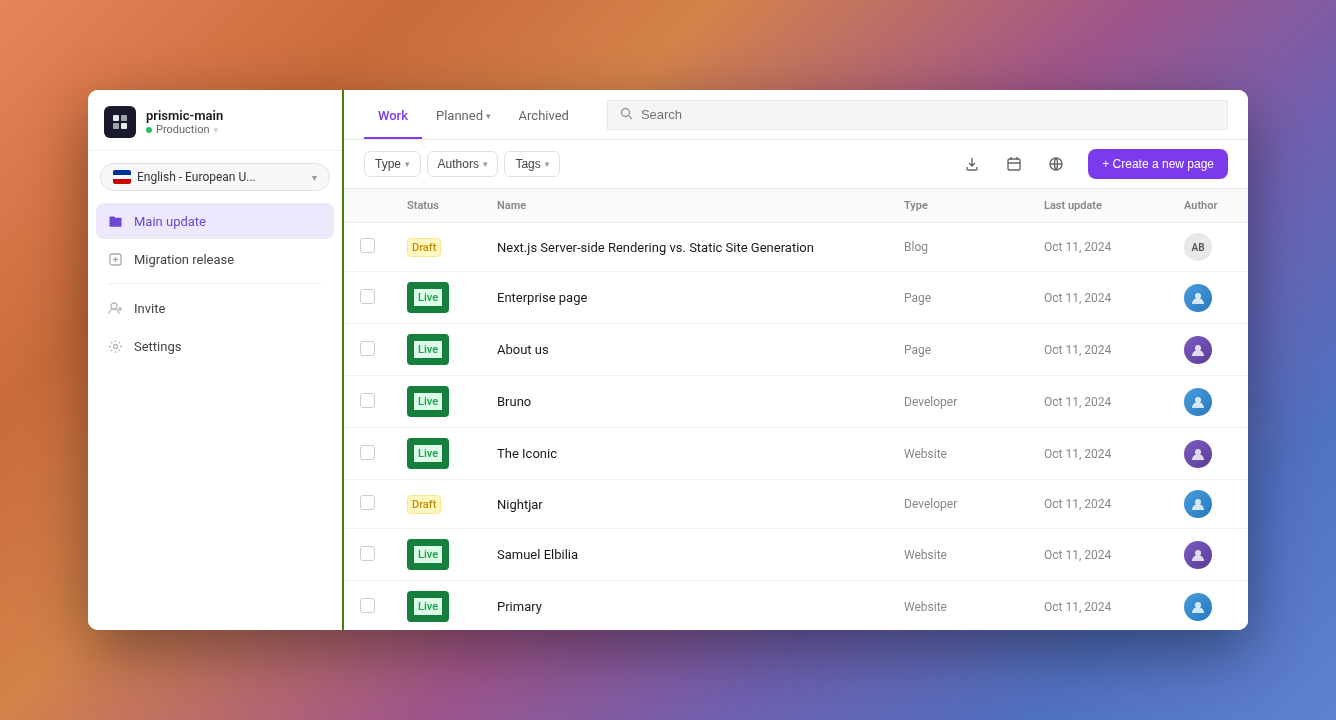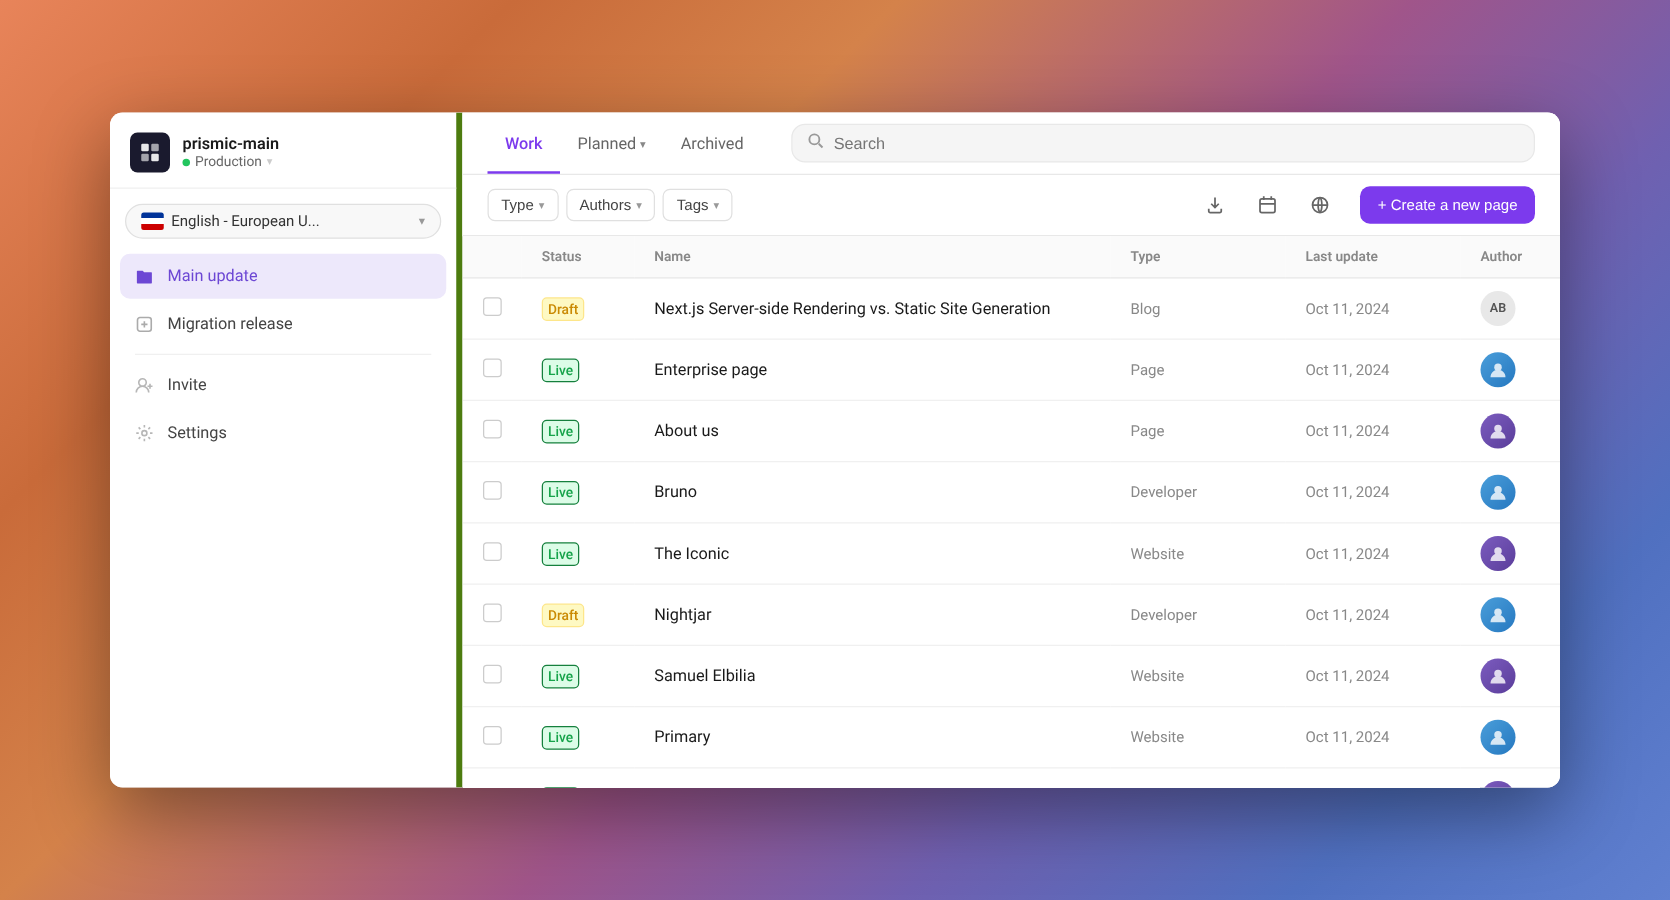--- a/index.html
+++ b/index.html
@@ -16,23 +16,23 @@
       width: 1160px;
       height: 540px;
       background: #f5f5f5;
       border-radius: 10px;
       box-shadow: 0 20px 60px rgba(0,0,0,0.4);
       display: flex;
       overflow: hidden;
     }
     
     .sidebar {
-      width: 282px;
+      width: 256px;
       background: #ffffff;
-      border-right: 5px solid #4d7c0f;
+      border-right: 2px solid #4d7c0f;
       display: flex;
       flex-direction: column;
       padding: 0;
       flex-shrink: 0;
     }
     .sidebar-header {
       padding: 16px 16px 12px 16px;
       border-bottom: 1px solid #f0f0f0;
       display: flex;
       align-items: center;
@@ -165,21 +165,21 @@
       display: flex;
       align-items: center;
       gap: 3px;
     }
     .search-bar {
       flex: 1;
       display: flex;
       align-items: center;
       background: #f5f5f5;
       border: 1px solid #e8e8e8;
-      border-radius: 11px;
+      border-radius: 0;
       padding: 6px 12px;
       gap: 8px;
       margin-left: 8px;
     }
     .search-icon { color: #999; font-size: 13px; }
     .search-input {
       border: none;
       background: transparent;
       font-size: 13px;
       color: #666;
@@ -286,21 +286,21 @@
     .badge {
       padding: 2px 4px;
       border-radius: 4px;
       font-size: 11px;
       font-weight: 500;
       display: inline-block;
     }
     .badge-live {
       background: #dcfce7;
       color: #16a34a;
-      border: 1px solid #15803d;
+      border: 7px solid #15803d;
     }
     .badge-draft {
       background: #fef9c3;
       color: #ca8a04;
       border: 1px solid #fde68a;
     }
     .doc-name {
       font-size: 13px;
       color: #1a1a1a;
       font-weight: 400;

